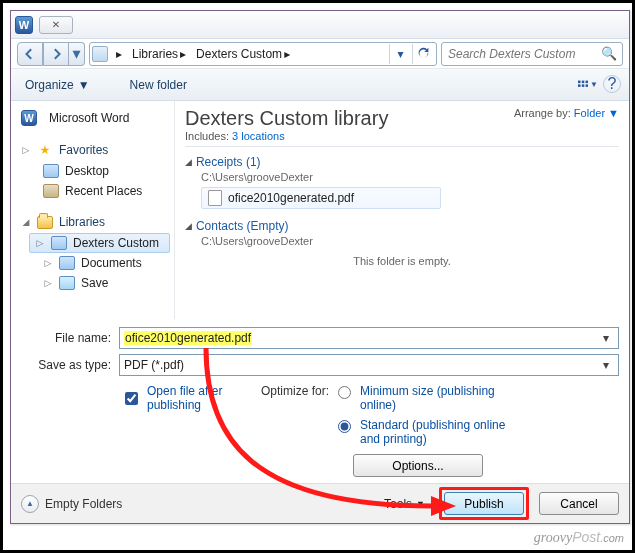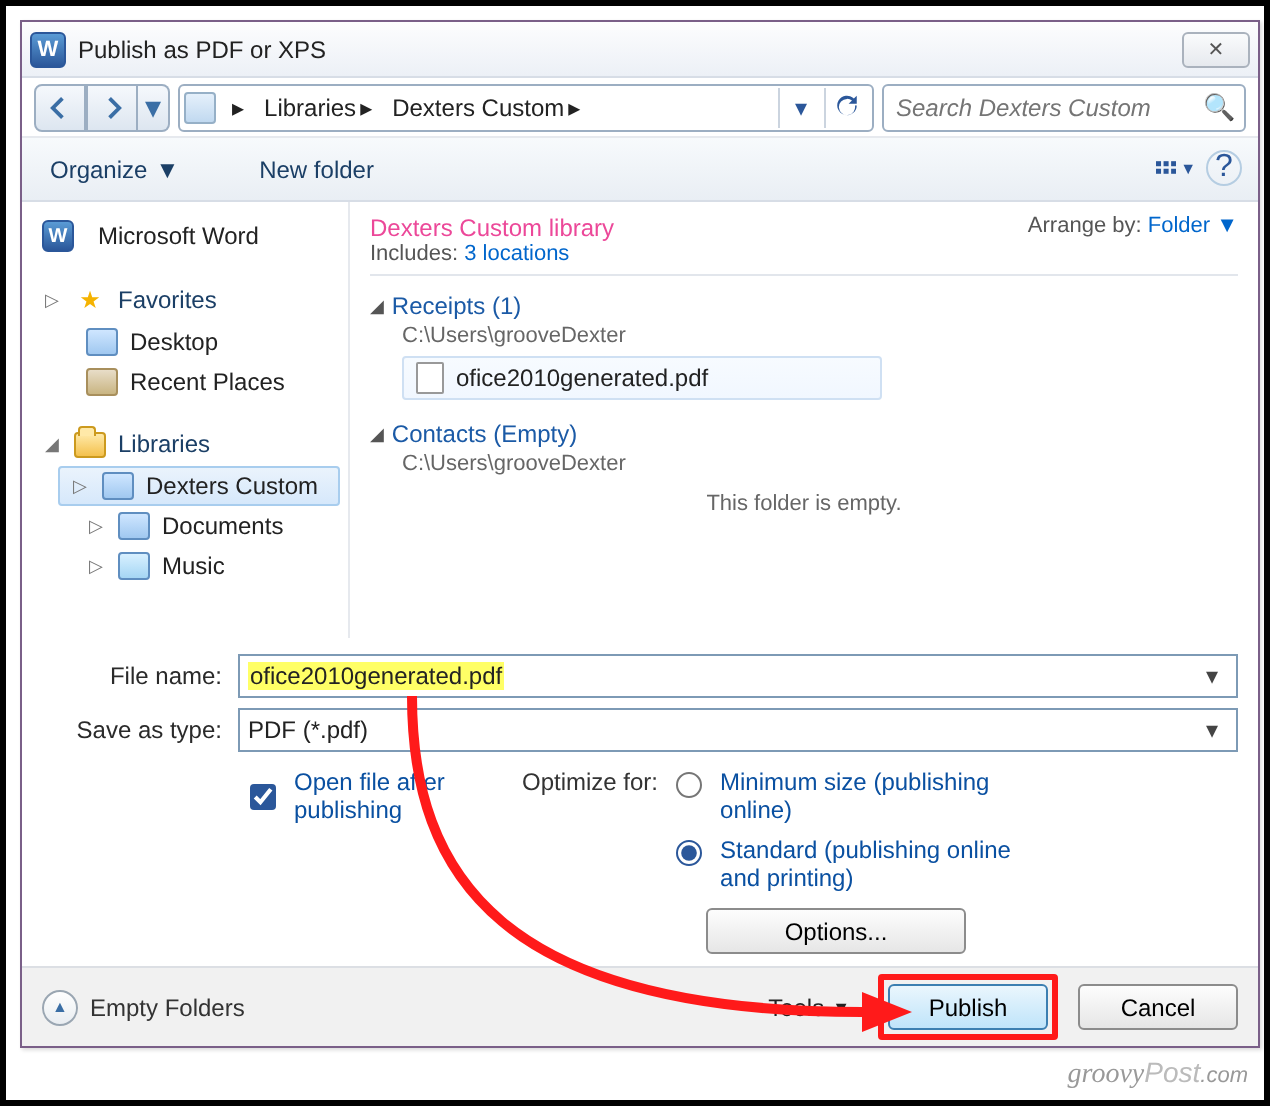--- a/index.html
+++ b/index.html
@@ -37,21 +37,21 @@
   .navitem.header{ color:#1b3f66;}
   .navitem.sel{ background:linear-gradient(#eaf3fc,#d6e8fb); border:1px solid #a8cdee; border-radius:2px; padding:2px 5px;}
   .navitem .exp{width:10px; color:#777; font-size:9px; display:inline-block; text-align:center;}
   .ic{width:16px;height:16px;display:inline-flex;align-items:center;justify-content:center;}
   .star{color:#f5b301;}
   .foldericon{width:16px;height:13px;background:linear-gradient(#ffe9a8,#f4c14d);border:1px solid #cc9a1e;border-radius:2px;position:relative;}
   .foldericon::before{content:"";position:absolute;top:-4px;left:1px;width:7px;height:4px;background:#ffe9a8;border:1px solid #cc9a1e;border-bottom:none;border-radius:2px 2px 0 0;}
   .libicon{width:16px;height:14px;background:linear-gradient(#cfe6ff,#a0c8f0);border:1px solid #5f8ec0;border-radius:2px;}
   .content{ flex:1; padding:6px 10px 0 10px; font-size:12px; color:#222; position:relative;}
   .libhead{ display:flex; align-items:flex-start;}
-  .libhead h2{ margin:0; font-size:12px; font-weight:400; color:#ec4899;}
+  .libhead h2{ margin:0; font-size:20px; font-weight:400; color:#404040;}
   .libhead .sub{ font-size:11px; color:#555;}
   .libhead .sub a{ color:#0066cc; text-decoration:none;}
   .arrby{ margin-left:auto; text-align:right; font-size:11px; color:#555;}
   .arrby a{ color:#0066cc; text-decoration:none;}
   .divider{ height:1px; background:#e2e6ec; margin:4px 0 8px;}
   .group .gtitle{ color:#1b5aa6; font-size:12px; display:flex; align-items:center; gap:4px;}
   .group .gpath{ color:#666; font-size:11px; margin:2px 0 4px 16px;}
   .filerow{ margin-left:16px; display:flex; align-items:center; gap:6px; background:linear-gradient(#f7fbff,#f1f7ff); border:1px solid #cfe0f3; border-radius:2px; padding:2px 6px; width:240px;}
   .pdficon{width:14px;height:16px;border:1px solid #999;border-radius:1px;background:#fff;position:relative;}
   .empty{ text-align:center; color:#666; font-size:11px; margin-top:8px;}
@@ -88,21 +88,20 @@
   .wm{ position:absolute; right:8px; bottom:4px; font-size:14px; color:#999; font-style:italic; font-family: Georgia, serif;}
 </style>
 </head>
 <body>
 
 <div class="frame">
   <div class="window">
 
     <div class="titlebar">
       <div class="wicon">W</div>
-      <div class="title">Publish as PDF or XPS</div>
       <div class="closebtn">✕</div>
     </div>
 
     <div class="addrrow">
       <div class="navpill">
         <div class="navbtn">
           <svg width="12" height="12" viewBox="0 0 10 10">
               <path d="M6 1 2 5l4 4" stroke="#3a6ea5" stroke-width="1.6" fill="none"></path>
             </svg>
         </div>
@@ -186,21 +185,21 @@
             <span>Dexters Custom</span>
           </div>
         <div class="navitem" style="padding-left:28px;">
             <span class="exp">▷</span>
             <span class="libicon"></span>
             <span>Documents</span>
           </div>
         <div class="navitem" style="padding-left:28px;">
             <span class="exp">▷</span>
             <span class="libicon" style="background:linear-gradient(#d8f0ff,#a5d6f4);"></span>
-            <span>Music</span>
+            <span>Save</span>
           </div>
       </div>
 
       <div class="content">
         <div class="libhead">
           <div>
             <h2>Dexters Custom library</h2>
             <div class="sub"><span>Includes:</span> <a href="#">3 locations</a></div>
           </div>
           <div class="arrby">

